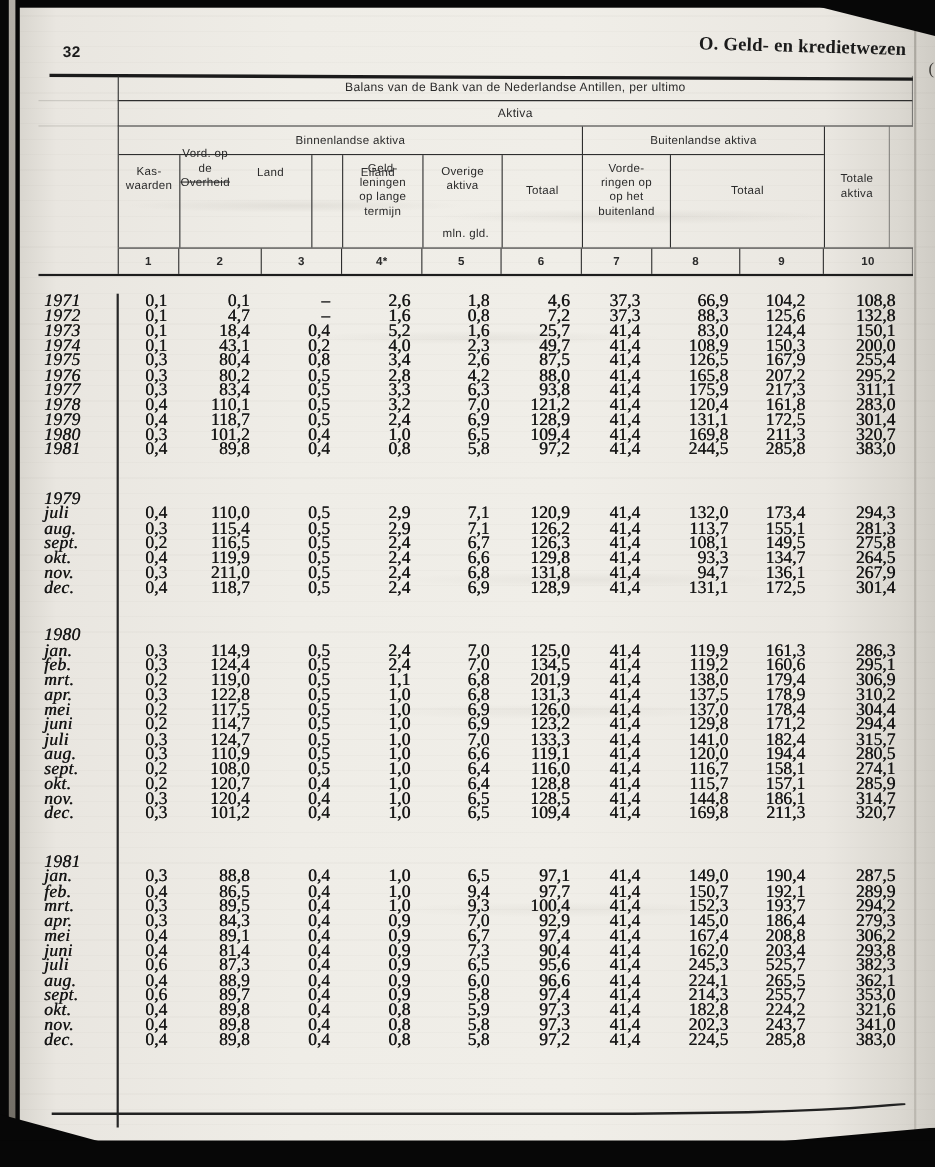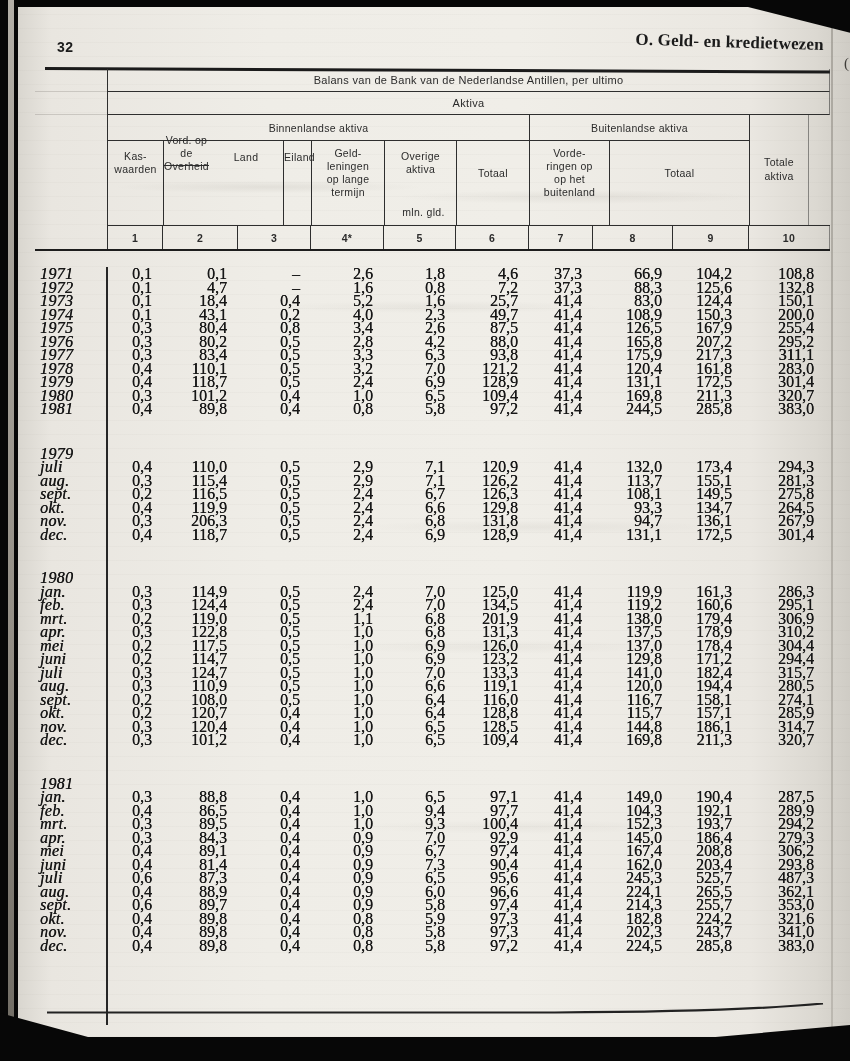--- a/index.html
+++ b/index.html
@@ -54,21 +54,21 @@
   .head-cd{display:flex;margin-left:72px;border-bottom:1px solid #2e2e2e;}
   .cd-left{width:641px;border-left:1px solid #2e2e2e;}
   .row-c{height:25px;display:flex;border-bottom:1px solid #2e2e2e;}
   .c-domestic{width:421px;border-right:1px solid #2e2e2e;display:flex;align-items:center;justify-content:center;}
   .c-foreign{flex:1;display:flex;align-items:center;justify-content:center;}
   .row-d{height:84px;display:flex;text-align:center;line-height:13px;}
   .row-d>div{box-sizing:border-box;}
   .d-kas{width:55px;padding-top:9px;}
   .d-vord{width:148px;border-left:1px solid #2e2e2e;display:flex;flex-direction:row;}
   .d-vord-title{height:24px;border-bottom:1px solid #2e2e2e;display:flex;align-items:center;justify-content:center;}
-  .d-vord-sub{flex:1;display:flex;}
+  .d-vord-sub{flex:1;display:flex;gap:44px;}
   .d-land{width:75px;border-right:1px solid #2e2e2e;padding-top:10px;box-sizing:border-box;}
   .d-eiland{flex:1;padding-top:10px;}
   .d-geld{width:73px;border-left:1px solid #2e2e2e;padding-top:6px;}
   .d-overige{width:72px;border-left:1px solid #2e2e2e;padding-top:9px;position:relative;}
   .d-unit{position:absolute;left:0;right:-6px;bottom:6px;font-size:10.5px;}
   .d-totaal6{width:73px;border-left:1px solid #2e2e2e;padding-top:26px;}
   .d-goud{width:64px;border-left:1px solid #2e2e2e;padding-top:26px;}
   .d-vord8{width:80px;border-left:1px solid #2e2e2e;padding-top:6px;}
   .d-totaal9{flex:1;border-left:1px solid #2e2e2e;padding-top:26px;}
   .cell-col10{width:60px;border-left:1px solid #2e2e2e;border-right:1px solid rgba(46,46,46,.5);padding-top:40px;text-align:center;line-height:14px;box-sizing:border-box;}
@@ -351,21 +351,21 @@
             <div class="cell num c5">6,6</div>
             <div class="cell num c6">129,8</div>
             <div class="cell num c7">41,4</div>
             <div class="cell num c8">93,3</div>
             <div class="cell num c9">134,7</div>
             <div class="cell num c10">264,5</div>
           </div>
           <div class="grid-row trow">
             <div class="cell stub">nov.</div>
             <div class="cell num c1">0,3</div>
-            <div class="cell num c2">206,3</div>
+            <div class="cell num c2">211,0</div>
             <div class="cell num c3">0,5</div>
             <div class="cell num c4">2,4</div>
             <div class="cell num c5">6,8</div>
             <div class="cell num c6">131,8</div>
             <div class="cell num c7">41,4</div>
             <div class="cell num c8">94,7</div>
             <div class="cell num c9">136,1</div>
             <div class="cell num c10">267,9</div>
           </div>
           <div class="grid-row trow">
@@ -562,21 +562,21 @@
           </div>
           <div class="grid-row trow">
             <div class="cell stub">feb.</div>
             <div class="cell num c1">0,4</div>
             <div class="cell num c2">86,5</div>
             <div class="cell num c3">0,4</div>
             <div class="cell num c4">1,0</div>
             <div class="cell num c5">9,4</div>
             <div class="cell num c6">97,7</div>
             <div class="cell num c7">41,4</div>
-            <div class="cell num c8">104,3</div>
+            <div class="cell num c8">150,7</div>
             <div class="cell num c9">192,1</div>
             <div class="cell num c10">289,9</div>
           </div>
           <div class="grid-row trow">
             <div class="cell stub">mrt.</div>
             <div class="cell num c1">0,3</div>
             <div class="cell num c2">89,5</div>
             <div class="cell num c3">0,4</div>
             <div class="cell num c4">1,0</div>
             <div class="cell num c5">9,3</div>
@@ -629,21 +629,21 @@
             <div class="cell stub">juli</div>
             <div class="cell num c1">0,6</div>
             <div class="cell num c2">87,3</div>
             <div class="cell num c3">0,4</div>
             <div class="cell num c4">0,9</div>
             <div class="cell num c5">6,5</div>
             <div class="cell num c6">95,6</div>
             <div class="cell num c7">41,4</div>
             <div class="cell num c8">245,3</div>
             <div class="cell num c9">525,7</div>
-            <div class="cell num c10">487,3</div>
+            <div class="cell num c10">382,3</div>
           </div>
           <div class="grid-row trow">
             <div class="cell stub">aug.</div>
             <div class="cell num c1">0,4</div>
             <div class="cell num c2">88,9</div>
             <div class="cell num c3">0,4</div>
             <div class="cell num c4">0,9</div>
             <div class="cell num c5">6,0</div>
             <div class="cell num c6">96,6</div>
             <div class="cell num c7">41,4</div>

